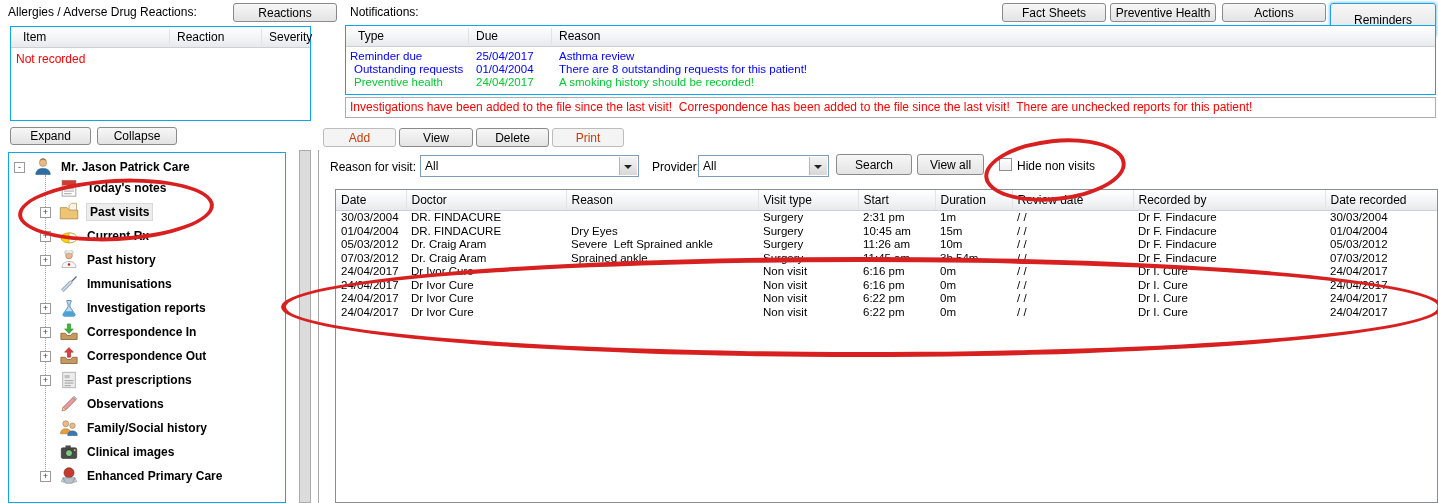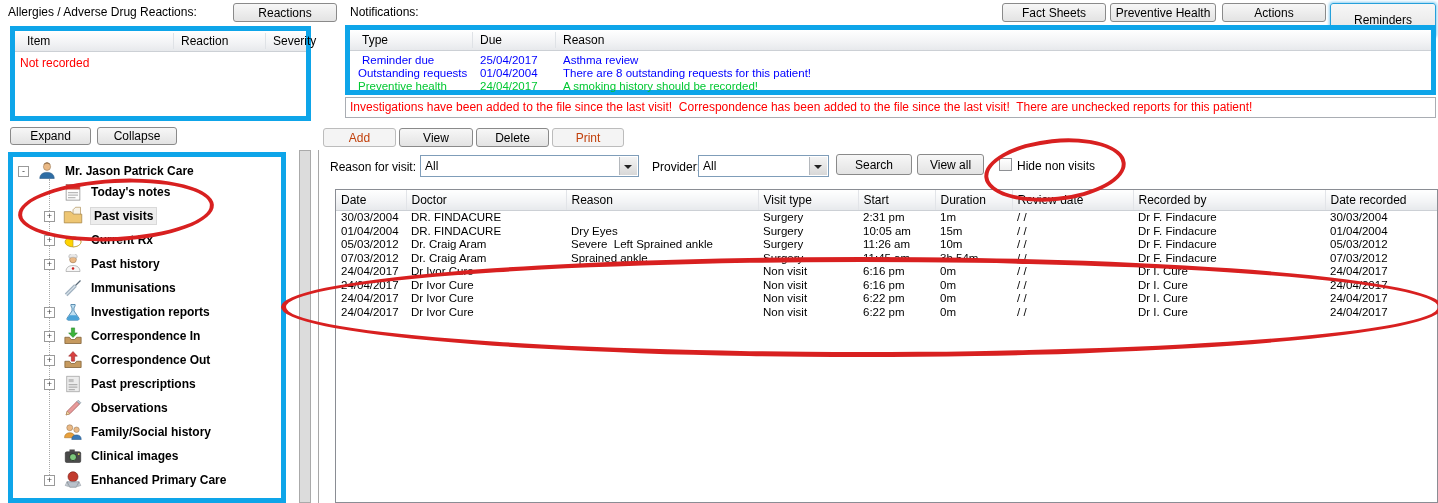--- a/index.html
+++ b/index.html
@@ -4,21 +4,21 @@
 <style>
   html,body{margin:0;padding:0;background:#fff;}
   .screen{position:relative;width:1438px;height:503px;background:#fff;overflow:hidden;
           font-family:"Liberation Sans",sans-serif;color:#000;}
   .lbl{position:absolute;font-size:12px;white-space:nowrap;}
   .btn{position:absolute;box-sizing:border-box;font-family:"Liberation Sans",sans-serif;
        font-size:12px;color:#000;text-align:center;border:1px solid #8a8a8a;border-radius:3px;
        background:linear-gradient(#f7f7f7,#e3e3e3);padding:0;line-height:16px;cursor:default;}
   .btn.disabled{color:#c2410c;border-color:#bcbcbc;background:#f4f4f4;}
   .btn.focused{border:1px solid #26a0da;box-shadow:0 0 3px 1px #8fd0f2;}
-  .panel{position:absolute;box-sizing:border-box;border:5px solid #0ea5e9;background:#fff;}
+  .panel{position:absolute;box-sizing:border-box;border:1px solid #0ea5e9;background:#fff;}
   .lvh{position:absolute;left:0;right:0;top:0;height:20px;
        background:linear-gradient(#ffffff,#f2f3f5 60%,#e7e9ec);border-bottom:1px solid #ccd0d5;}
   .lvh .hcell{position:absolute;top:3px;font-size:12px;white-space:nowrap;}
   .lvh .sep{position:absolute;top:2px;bottom:2px;width:1px;background:#dfe2e6;}
   .cellabs{position:absolute;font-size:11.5px;white-space:pre;}
   .red{color:#ff0000;}
   .notif-blue{color:#0000ff;}
   .notif-green{color:#00c832;}
   .warnbar{position:absolute;box-sizing:border-box;border:1px solid #a9adb3;background:#fff;}
   .warnbar .wtext{position:absolute;left:4px;top:2px;font-size:12px;color:#ff0000;white-space:pre;}
@@ -260,21 +260,21 @@
 
   <div class="panel" style="left:345px;top:25px;width:1091px;height:70px;">
     <div class="lvh">
       <span class="hcell" style="left:12px;">Type</span>
       <span class="hcell" style="left:130px;">Due</span>
       <span class="hcell" style="left:213px;">Reason</span>
       <span class="sep" style="left:122px;"></span>
       <span class="sep" style="left:205px;"></span>
     </div>
     <div>
-      <span class="cellabs notif-blue" style="left:12px;top:24px;">Reminder due</span>
+      <span class="cellabs notif-blue" style="left:4px;top:24px;">Reminder due</span>
       <span class="cellabs notif-blue" style="left:130px;top:24px;">25/04/2017</span>
       <span class="cellabs notif-blue" style="left:213px;top:24px;">Asthma review</span>
     </div>
     <div>
       <span class="cellabs notif-blue" style="left:8px;top:37px;">Outstanding requests</span>
       <span class="cellabs notif-blue" style="left:130px;top:37px;">01/04/2004</span>
       <span class="cellabs notif-blue" style="left:213px;top:37px;">There are 8 outstanding requests for this patient!</span>
     </div>
     <div>
       <span class="cellabs notif-green" style="left:8px;top:50px;">Preventive health</span>
@@ -346,21 +346,21 @@
             <td>1m</td>
             <td>/ /</td>
             <td>Dr F. Findacure</td>
             <td>30/03/2004</td>
         </tr>
         <tr>
           <td>01/04/2004</td>
             <td>DR. FINDACURE</td>
             <td>Dry Eyes</td>
             <td>Surgery</td>
-            <td>10:05 am</td>
+            <td>10:45 am</td>
             <td>15m</td>
             <td>/ /</td>
             <td>Dr F. Findacure</td>
             <td>01/04/2004</td>
         </tr>
         <tr>
           <td>05/03/2012</td>
             <td>Dr. Craig Aram</td>
             <td>Severe  Left Sprained ankle</td>
             <td>Surgery</td>

